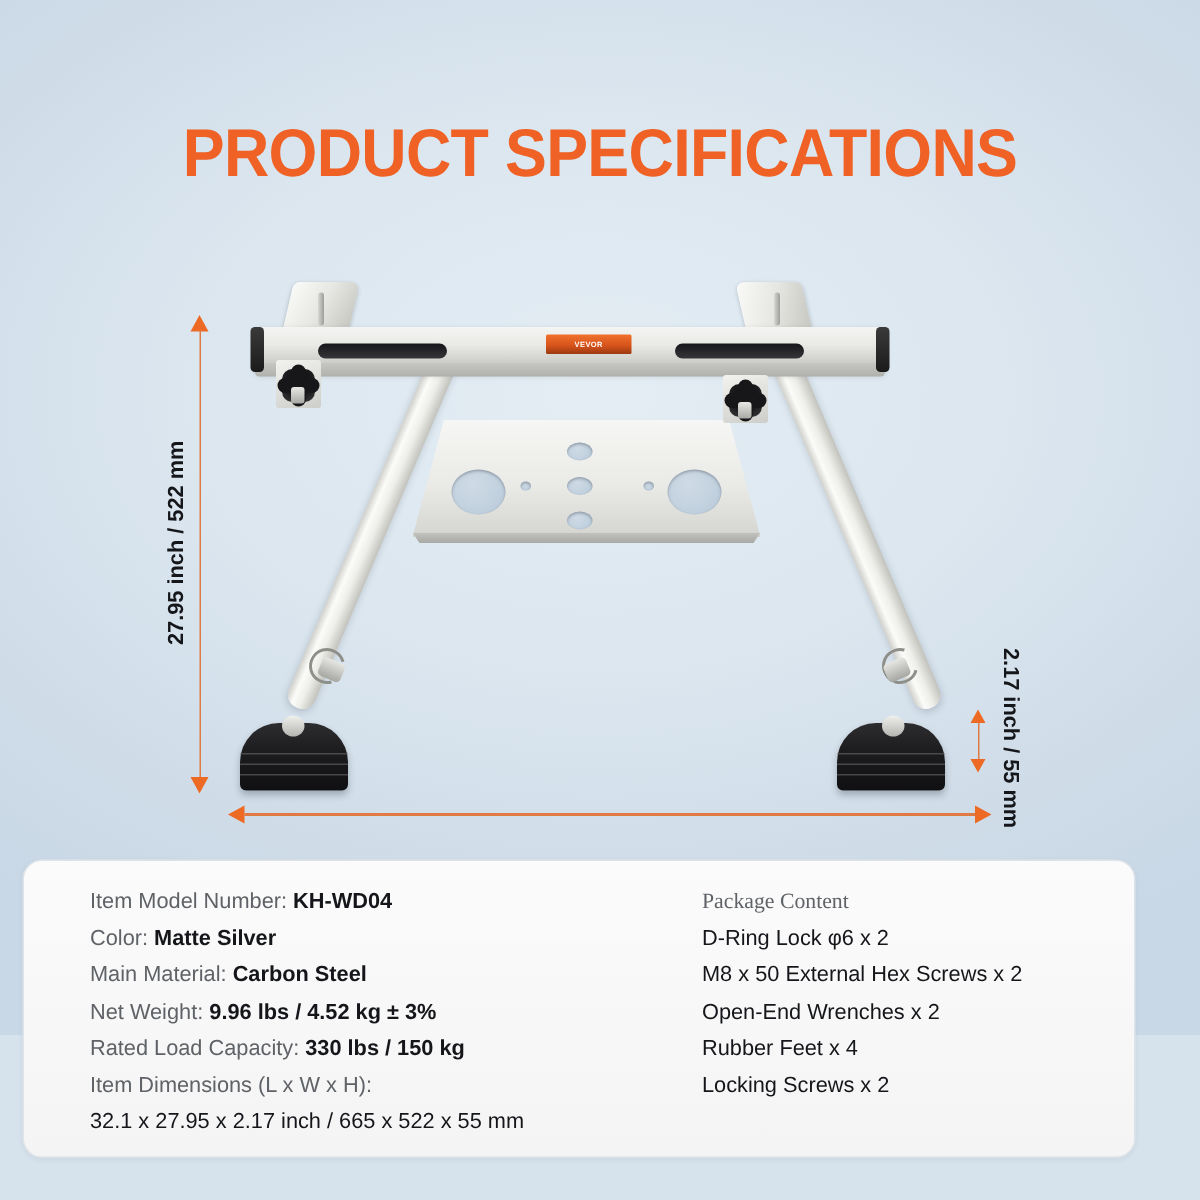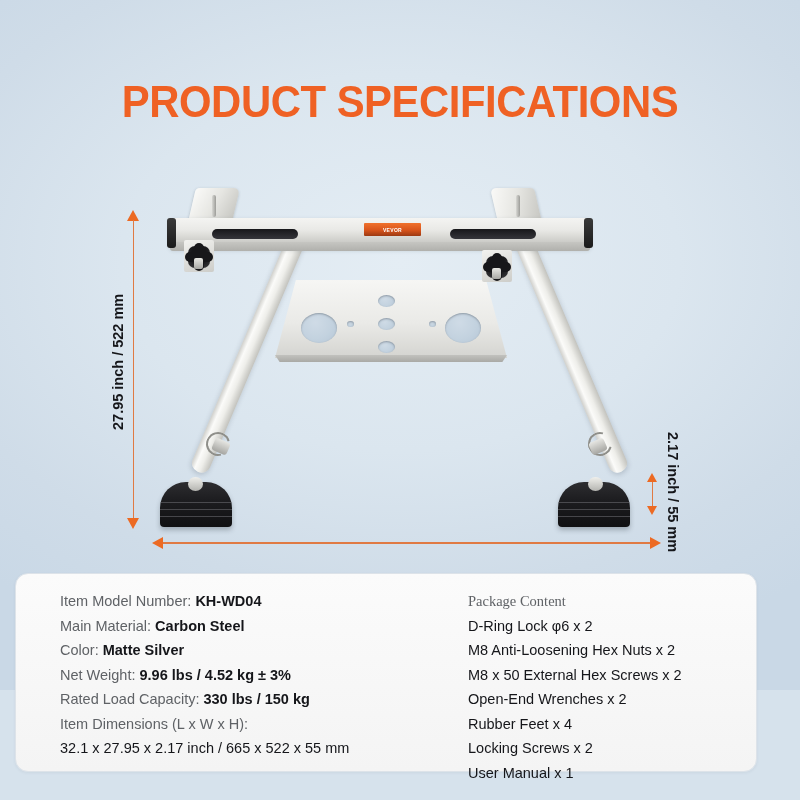--- a/index.html
+++ b/index.html
@@ -291,46 +291,44 @@
   <div class="dim-label vert-right" style="left:681px;top:432px;">2.17 inch / 55 mm</div>
 
   <div class="card">
 
     <div class="col-left">
       <div class="spec-row">
         <span>Item Model Number:</span>
         <b>KH-WD04</b>
       </div>
       <div class="spec-row">
+        <span>Color:</span>
+        <b>Matte Silver</b>
+      </div>
+      <div class="spec-row">
         <span>Main Material:</span>
         <b>Carbon Steel</b>
-      </div>
-      <div class="spec-row">
-        <span>Color:</span>
-        <b>Matte Silver</b>
       </div>
       <div class="spec-row">
         <span>Net Weight:</span>
         <b>9.96 lbs / 4.52 kg ± 3%</b>
       </div>
       <div class="spec-row">
         <span>Rated Load Capacity:</span>
         <b>330 lbs / 150 kg</b>
       </div>
       <div class="spec-row">
         <span>Item Dimensions (L x W x H):</span>
       </div>
       <div class="spec-dims-value">32.1 x 27.95 x 2.17 inch / 665 x 522 x 55 mm</div>
     </div>
 
     <div class="col-right">
       <div class="pkg-head">Package Content</div>
       <div class="pkg-item">D-Ring Lock φ6 x 2</div>
-      <div class="pkg-item">M8 Anti-Loosening Hex Nuts x 2</div>
       <div class="pkg-item">M8 x 50 External Hex Screws x 2</div>
       <div class="pkg-item">Open-End Wrenches x 2</div>
       <div class="pkg-item">Rubber Feet x 4</div>
       <div class="pkg-item">Locking Screws x 2</div>
-      <div class="pkg-item">User Manual x 1</div>
     </div>
 
   </div>
 </div>
 
 </body></html>

